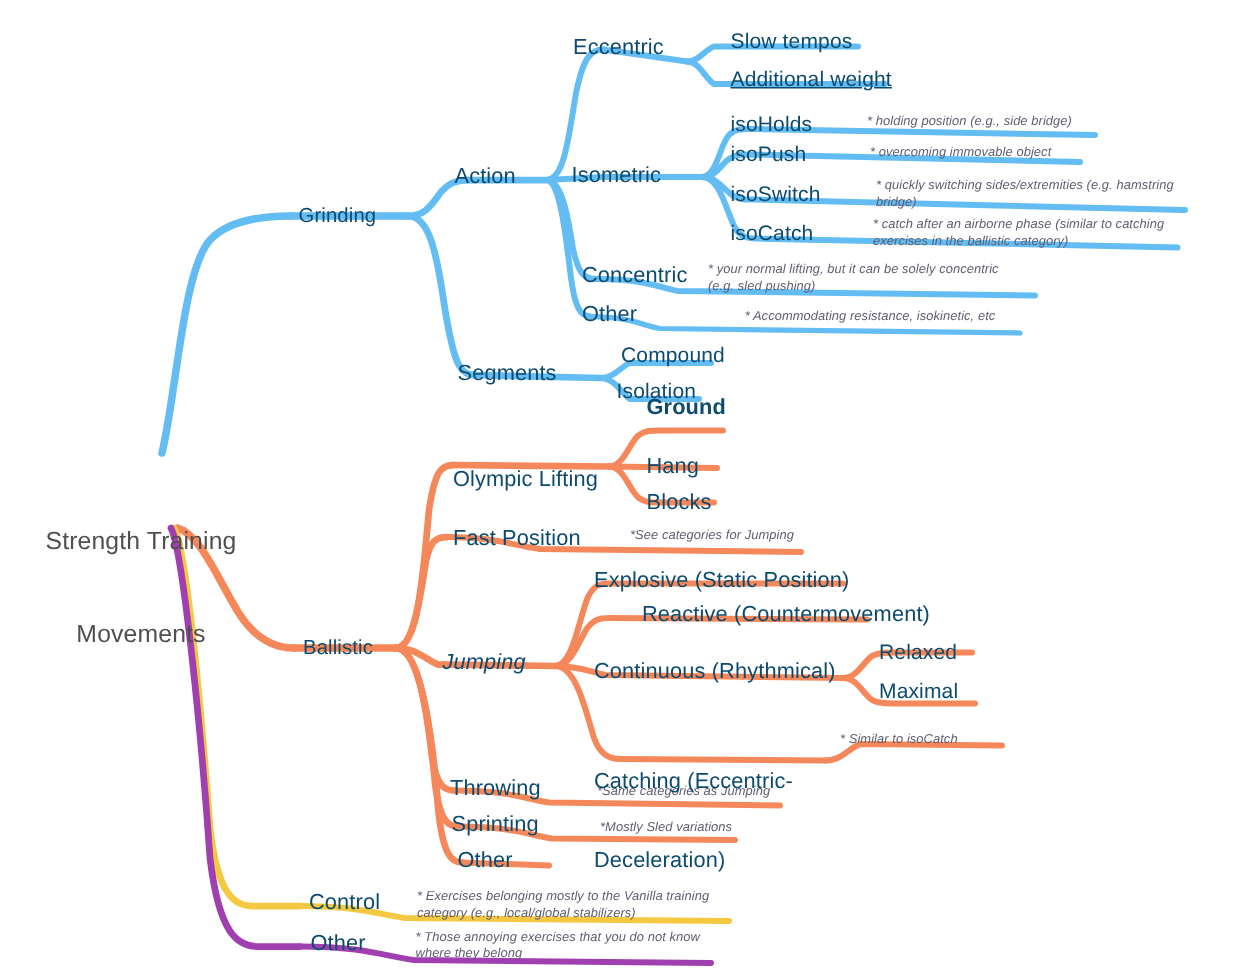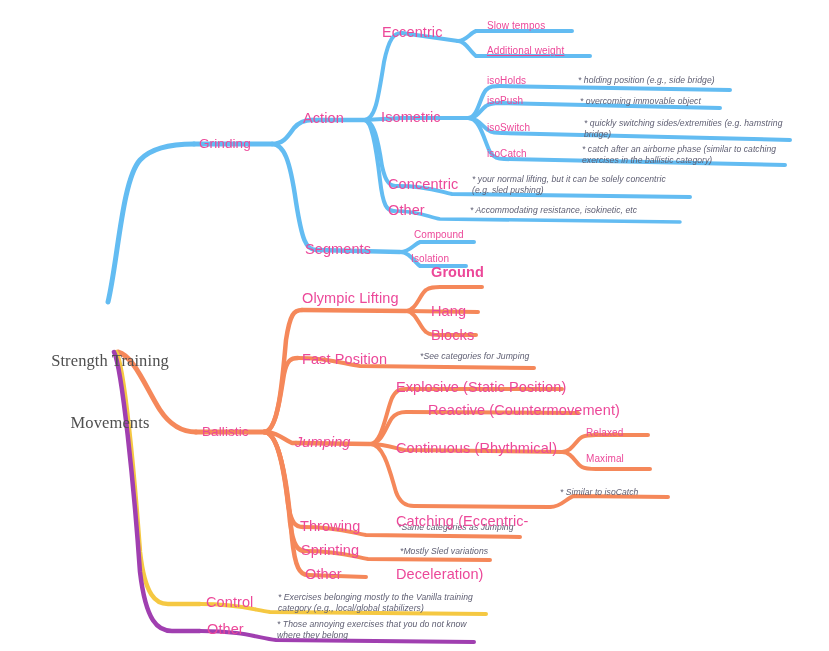--- a/index.html
+++ b/index.html
@@ -21,42 +21,42 @@
   #wires {
     position: absolute;
     left: 0;
     top: 0;
     width: 829px;
     height: 651px;
     pointer-events: none;
   }
   .node {
     position: absolute;
-    color: #ec4899;
+    color: #0c4a6e;
     white-space: pre;
     line-height: 1.14;
     letter-spacing: 0.1px;
   }
   .node.root {
     font-size: 16.5px;
     text-align: center;
     color: #4f4f4f;
     line-height: 1.25;
   }
   .node.lvl1 {
     font-size: 13.5px;
   }
   .node.lvl2 {
     font-size: 14.5px;
   }
   .node.lvl3 {
     font-size: 14.5px;
   }
   .node.lvl4 {
-    font-size: 10px;
+    font-size: 14px;
   }
   .note {
     position: absolute;
     font-style: italic;
     font-size: 8.6px;
     color: #5e5e72;
     line-height: 1.3;
     white-space: pre-line;
     letter-spacing: 0.05px;
   }
@@ -157,41 +157,41 @@
       </g>
 
       <g stroke="#A03FB0">
         <path d="M114,352 C122,368 134,486 140,572 C146,622 158,631 172,631 L200,631" stroke-width="4.5"></path>
         <path d="M200,631 C244,631 258,638 276,640 L474,642" stroke-width="4"></path>
       </g>
 
     </g>
   </svg>
 
-  <div class="node root" style="left:20px; top:310px; width:180px;font-family:Liberation Serif, serif;">
+  <div class="node root" style="left:4px; top:310px; width:180px;">
     <div>Strength Training</div>
     <div>Movements</div>
   </div>
 
   <div class="node lvl1" style="left:199px; top:136px;">Grinding</div>
 
   <div class="node lvl2" style="left:303px; top:110px;">Action</div>
 
   <div class="node lvl2" style="left:305px; top:241px;">Segments</div>
 
   <div class="node lvl3" style="left:382px; top:24px;">Eccentric</div>
 
   <div class="node lvl3" style="left:381px; top:109px;">Isometric</div>
 
   <div class="node lvl3" style="left:388px; top:176px;">Concentric</div>
   <div class="note" style="left:472px; top:174px; width:200px;">* your normal lifting, but it can be solely concentric
 (e.g. sled pushing)</div>
 
   <div class="node lvl3" style="left:388px; top:202px;">Other</div>
-  <div class="note" style="left:470px; top:205px; width:220px;">* Accommodating resistance, isokinetic, etc</div>
+  <div class="note" style="left:470px; top:205px; width:220px;text-align:center;">* Accommodating resistance, isokinetic, etc</div>
 
   <div class="node lvl4" style="left:487px; top:20px;">Slow tempos</div>
   <div class="node lvl4" style="left:487px; top:45px;text-decoration:underline;">Additional weight</div>
 
   <div class="node lvl4" style="left:487px; top:75px;">isoHolds</div>
   <div class="note" style="left:578px; top:75px; width:190px;">* holding position (e.g., side bridge)</div>
 
   <div class="node lvl4" style="left:487px; top:95px;">isoPush</div>
   <div class="note" style="left:580px; top:96px; width:190px;">* overcoming immovable object</div>
 
@@ -201,21 +201,21 @@
 
   <div class="node lvl4" style="left:487px; top:148px;">isoCatch</div>
   <div class="note" style="left:582px; top:144px; width:200px;">* catch after an airborne phase (similar to catching
 exercises in the ballistic category)</div>
 
   <div class="node lvl4" style="left:414px; top:229px;">Compound</div>
   <div class="node lvl4" style="left:411px; top:253px;">Isolation</div>
 
   <div class="node lvl1" style="left:202px; top:424px;">Ballistic</div>
 
-  <div class="node lvl2" style="left:302px; top:290px;">Olympic Lifting</div>
+  <div class="node lvl2" style="left:302px; top:312px;">Olympic Lifting</div>
 
   <div class="node lvl2" style="left:302px; top:351px;">Fast Position</div>
   <div class="note" style="left:420px; top:351px; width:200px;">*See categories for Jumping</div>
 
   <div class="node lvl2" style="left:295px; top:434px;font-style:italic;">Jumping</div>
 
   <div class="node lvl2" style="left:300px; top:518px;">Throwing</div>
   <div class="note" style="left:398px; top:522px; width:190px;">*Same categories as Jumping</div>
 
   <div class="node lvl2" style="left:301px; top:542px;">Sprinting</div>

